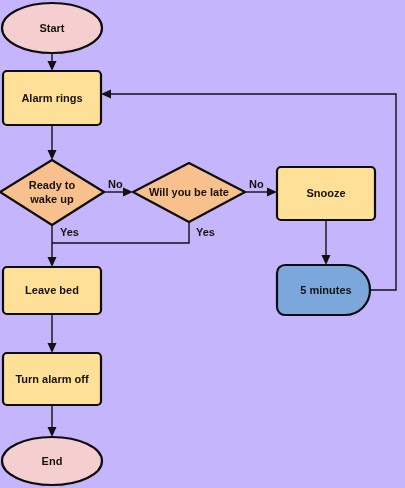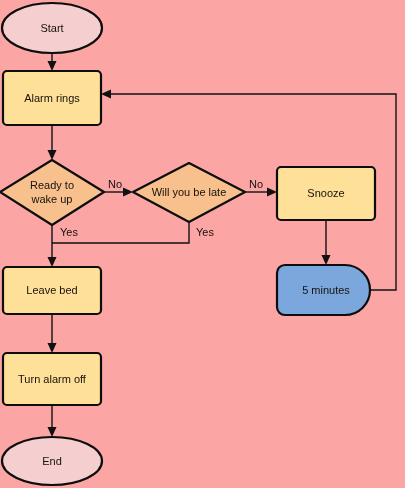--- a/index.html
+++ b/index.html
@@ -10,21 +10,22 @@
   body {
     width: 405px;
     height: 488px;
     font-family: "Liberation Sans", sans-serif;
     overflow: hidden;
   }
   #canvas {
     position: relative;
     width: 405px;
     height: 488px;
-    background: #fca5a5;
+    background: #c4b5fd;
+    font-weight: bold;
   }
   #flow-svg {
     position: absolute;
     top: 0;
     left: 0;
     width: 405px;
     height: 488px;
   }
   .node-shape {
     stroke: #0d0d0d;

